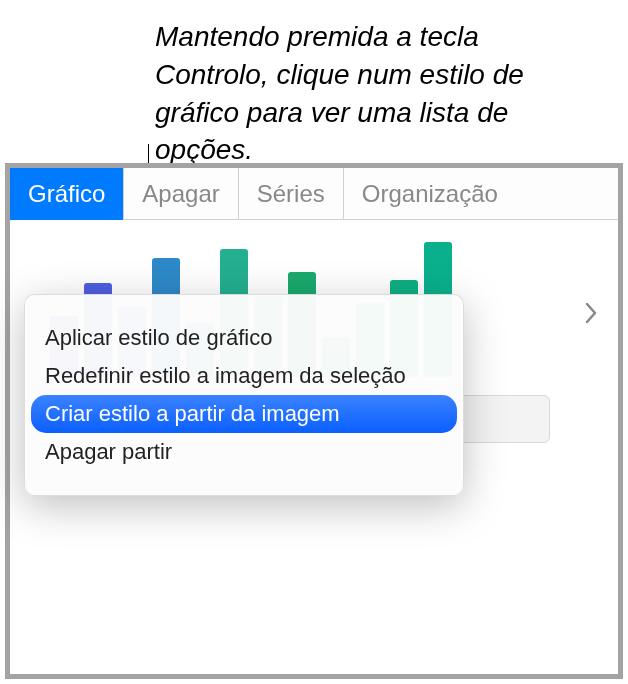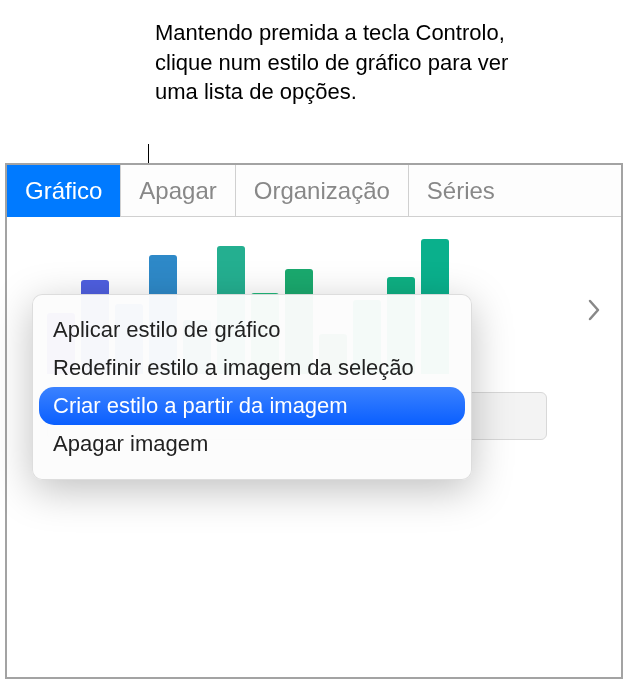--- a/index.html
+++ b/index.html
@@ -12,39 +12,40 @@
       width: 628px;
       height: 684px;
       background: #ffffff;
       position: relative;
     }
     .callout {
       position: absolute;
       top: 18px;
       left: 155px;
       width: 380px;
-      font-size: 22px;
+      font-size: 28px;
       line-height: 1.35;
       color: #000;
+      font-style: italic;
     }
     .callout-line {
       position: absolute;
       top: 144px;
       left: 148px;
       width: 1px;
       height: 150px;
       background: #000;
     }
     .inspector {
       position: absolute;
       top: 163px;
       left: 5px;
       right: 5px;
       bottom: 5px;
-      border: 2px solid #a3a3a3;
+      border: 5px solid #a3a3a3;
       background: #ffffff;
       overflow: hidden;
     }
     .tabs {
       display: flex;
       align-items: center;
       height: 52px;
       border-bottom: 1px solid #d0d0d0;
       background: #fdfdfd;
     }
@@ -105,27 +106,27 @@
       left: 40px;
       width: 500px;
       height: 48px;
       background: #f3f3f3;
       border-radius: 6px;
       border: 1px solid #d8d8d8;
     }
     .context-menu {
       position: absolute;
       top: 294px;
-      left: 32px;
+      left: 24px;
       width: 440px;
       background: rgba(252, 252, 252, 0.97);
       border: 1px solid rgba(0,0,0,0.12);
       border-radius: 10px;
       box-shadow: 0 10px 40px rgba(0,0,0,0.25);
-      padding: 16px 6px;
+      padding: 24px 6px;
       z-index: 10;
     }
     .menu-item {
       padding: 6px 14px;
       font-size: 22px;
       color: #222;
       border-radius: 6px;
       cursor: pointer;
     }
     .menu-item.highlight {
@@ -149,22 +150,22 @@
 <body>
 
 <div class="callout">Mantendo premida a tecla Controlo, clique num estilo de gráfico para ver uma lista de opções.</div>
 <div class="callout-line"></div>
 
 <div class="inspector">
 
   <div class="tabs">
     <div class="tab active">Gráfico</div>
     <div class="tab">Apagar</div>
+    <div class="tab">Séries</div>
     <div class="tab">Organização</div>
-    <div class="tab">Séries</div>
   </div>
 
   <div class="styles-area">
     <div class="chart-preview">
       <div class="bar" style="height:45%; background:#5b4de3;"></div>
       <div class="bar" style="height:70%; background:#4f5fe0;"></div>
       <div class="bar" style="height:52%; background:#3e74d6;"></div>
       <div class="bar" style="height:88%; background:#2e89c8;"></div>
       <div class="bar" style="height:40%; background:#2aa0a5;"></div>
       <div class="bar" style="height:95%; background:#24af90;"></div>
@@ -186,14 +187,14 @@
   </div>
 
   <div class="styles-label">Estilos de gráfico</div>
 
 </div>
 
 <div class="context-menu">
   <div class="menu-item">Aplicar estilo de gráfico</div>
   <div class="menu-item">Redefinir estilo a imagem da seleção</div>
   <div class="menu-item highlight">Criar estilo a partir da imagem</div>
-  <div class="menu-item">Apagar imagem</div>
+  <div class="menu-item">Apagar partir</div>
 </div>
 
 </body></html>

